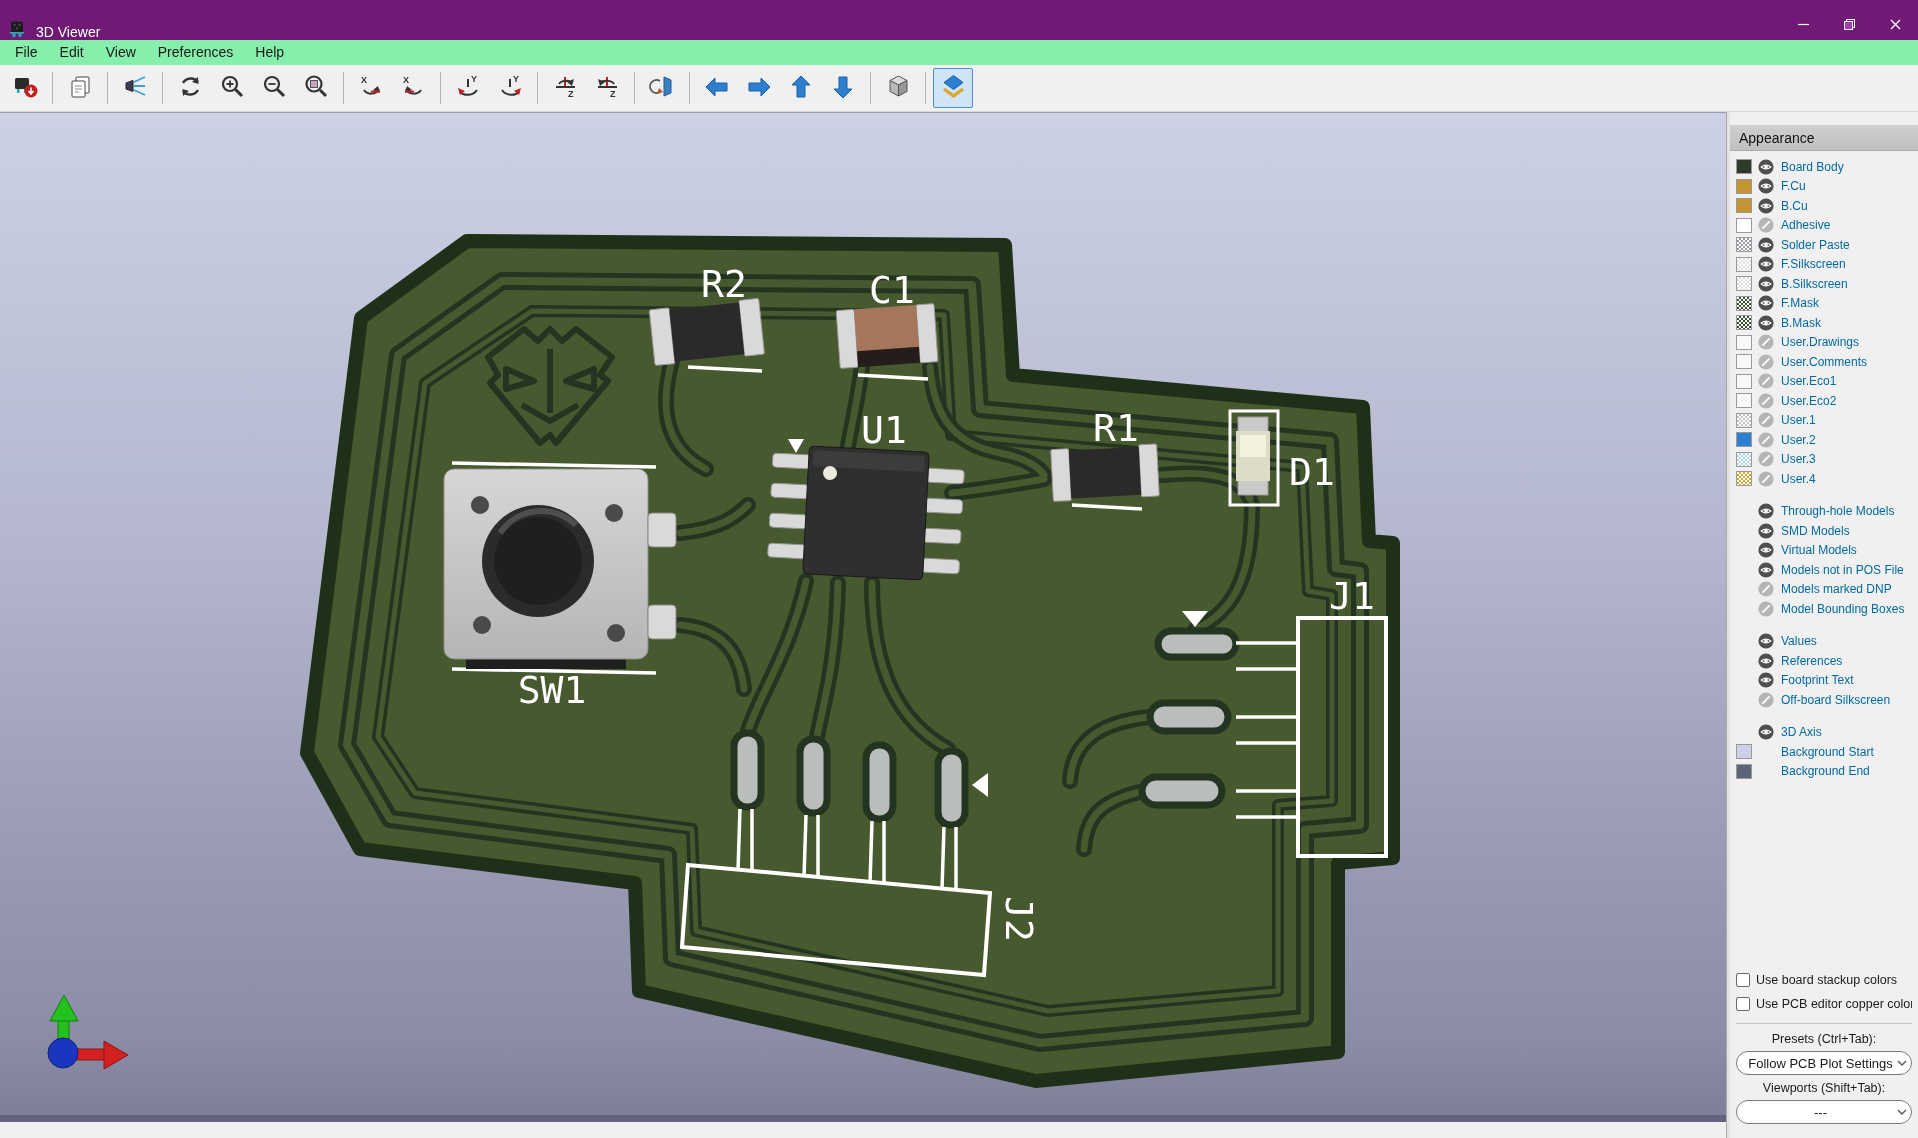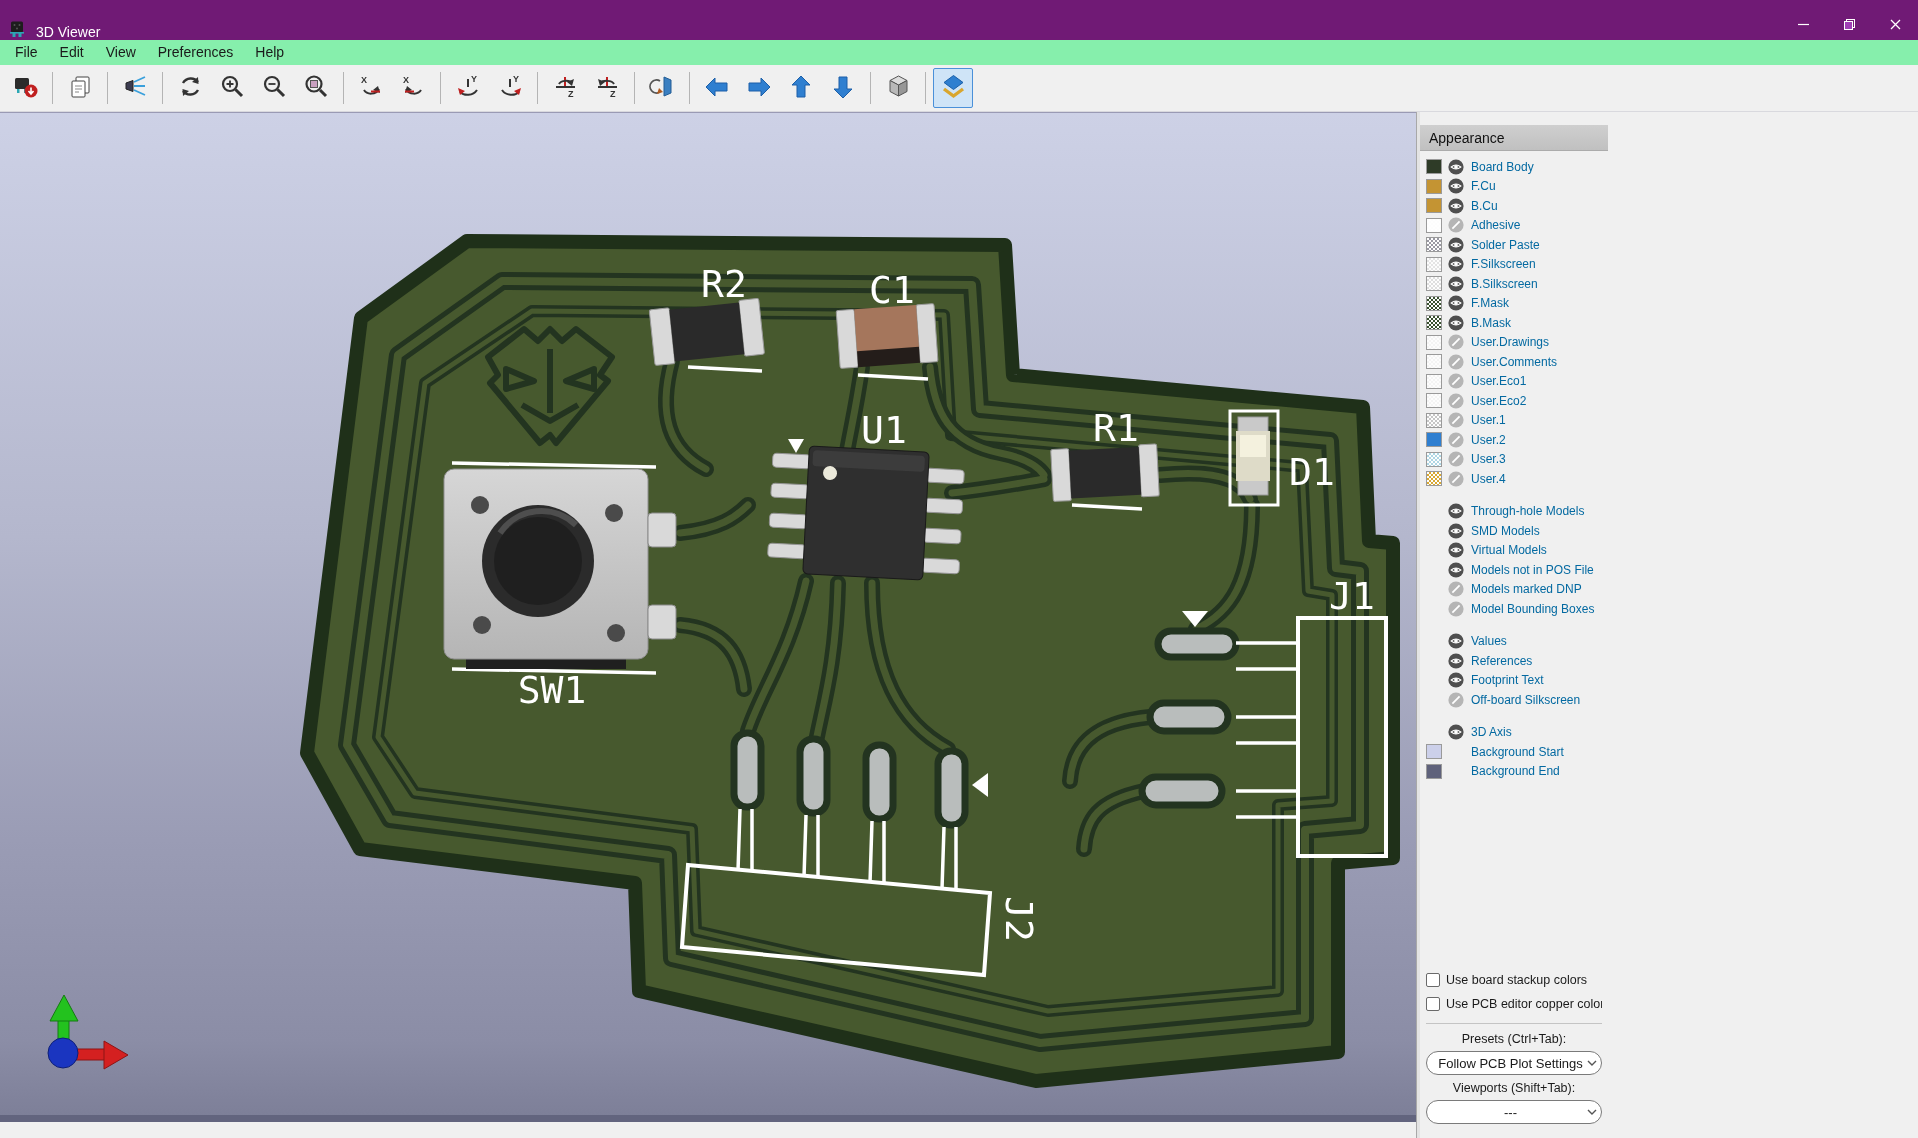--- a/index.html
+++ b/index.html
@@ -19,21 +19,21 @@
   .menuitem { padding:0 11px; font-size:14px; height:25px; line-height:25px; }
 
   
   .toolbar { height:47px; background:#f0f0f0; display:flex; align-items:center; padding-left:4px; flex:0 0 auto; border-bottom:1px solid #d9d9de; }
   .tbtn { width:40px; height:40px; margin:0 1px; display:flex; align-items:center; justify-content:center; border:1px solid transparent; border-radius:2px; }
   .tbtn.active { background:#cfe4f7; border-color:#4a90d9; }
   .tsep { width:1px; height:32px; background:#b4b4b4; margin:0 6px; }
 
   
   .main { flex:1; display:flex; min-height:0; }
-  .viewport { position:relative; width:1416px; height:1010px;
+  .viewport { position:relative; width:1726px; height:1010px;
     background:linear-gradient(180deg,#cdd1e6 0%, #b4b7cd 42%, #9a9cb5 72%, #8b8da6 92%, #7c7e97 100%);
     border-top:1px solid #9a9ab4; }
   .viewport svg { position:absolute; inset:0; }
   .vbottom { position:absolute; left:0; right:0; bottom:0; height:7px; background:#62647e; }
   .splitter { width:4px; background:#e3e3e3; border-left:1px solid #a8a8a8; }
 
   
   .rightpanel { width:188px; background:#f0f0f0; display:flex; flex-direction:column; overflow:hidden;margin-top:13px; }
   .ap-header { height:26px; background:linear-gradient(#cfcfcf,#c0c0c0); border-bottom:1px solid #ababab;
     font-size:14px; line-height:26px; padding-left:9px; color:#111; flex:0 0 auto; }

